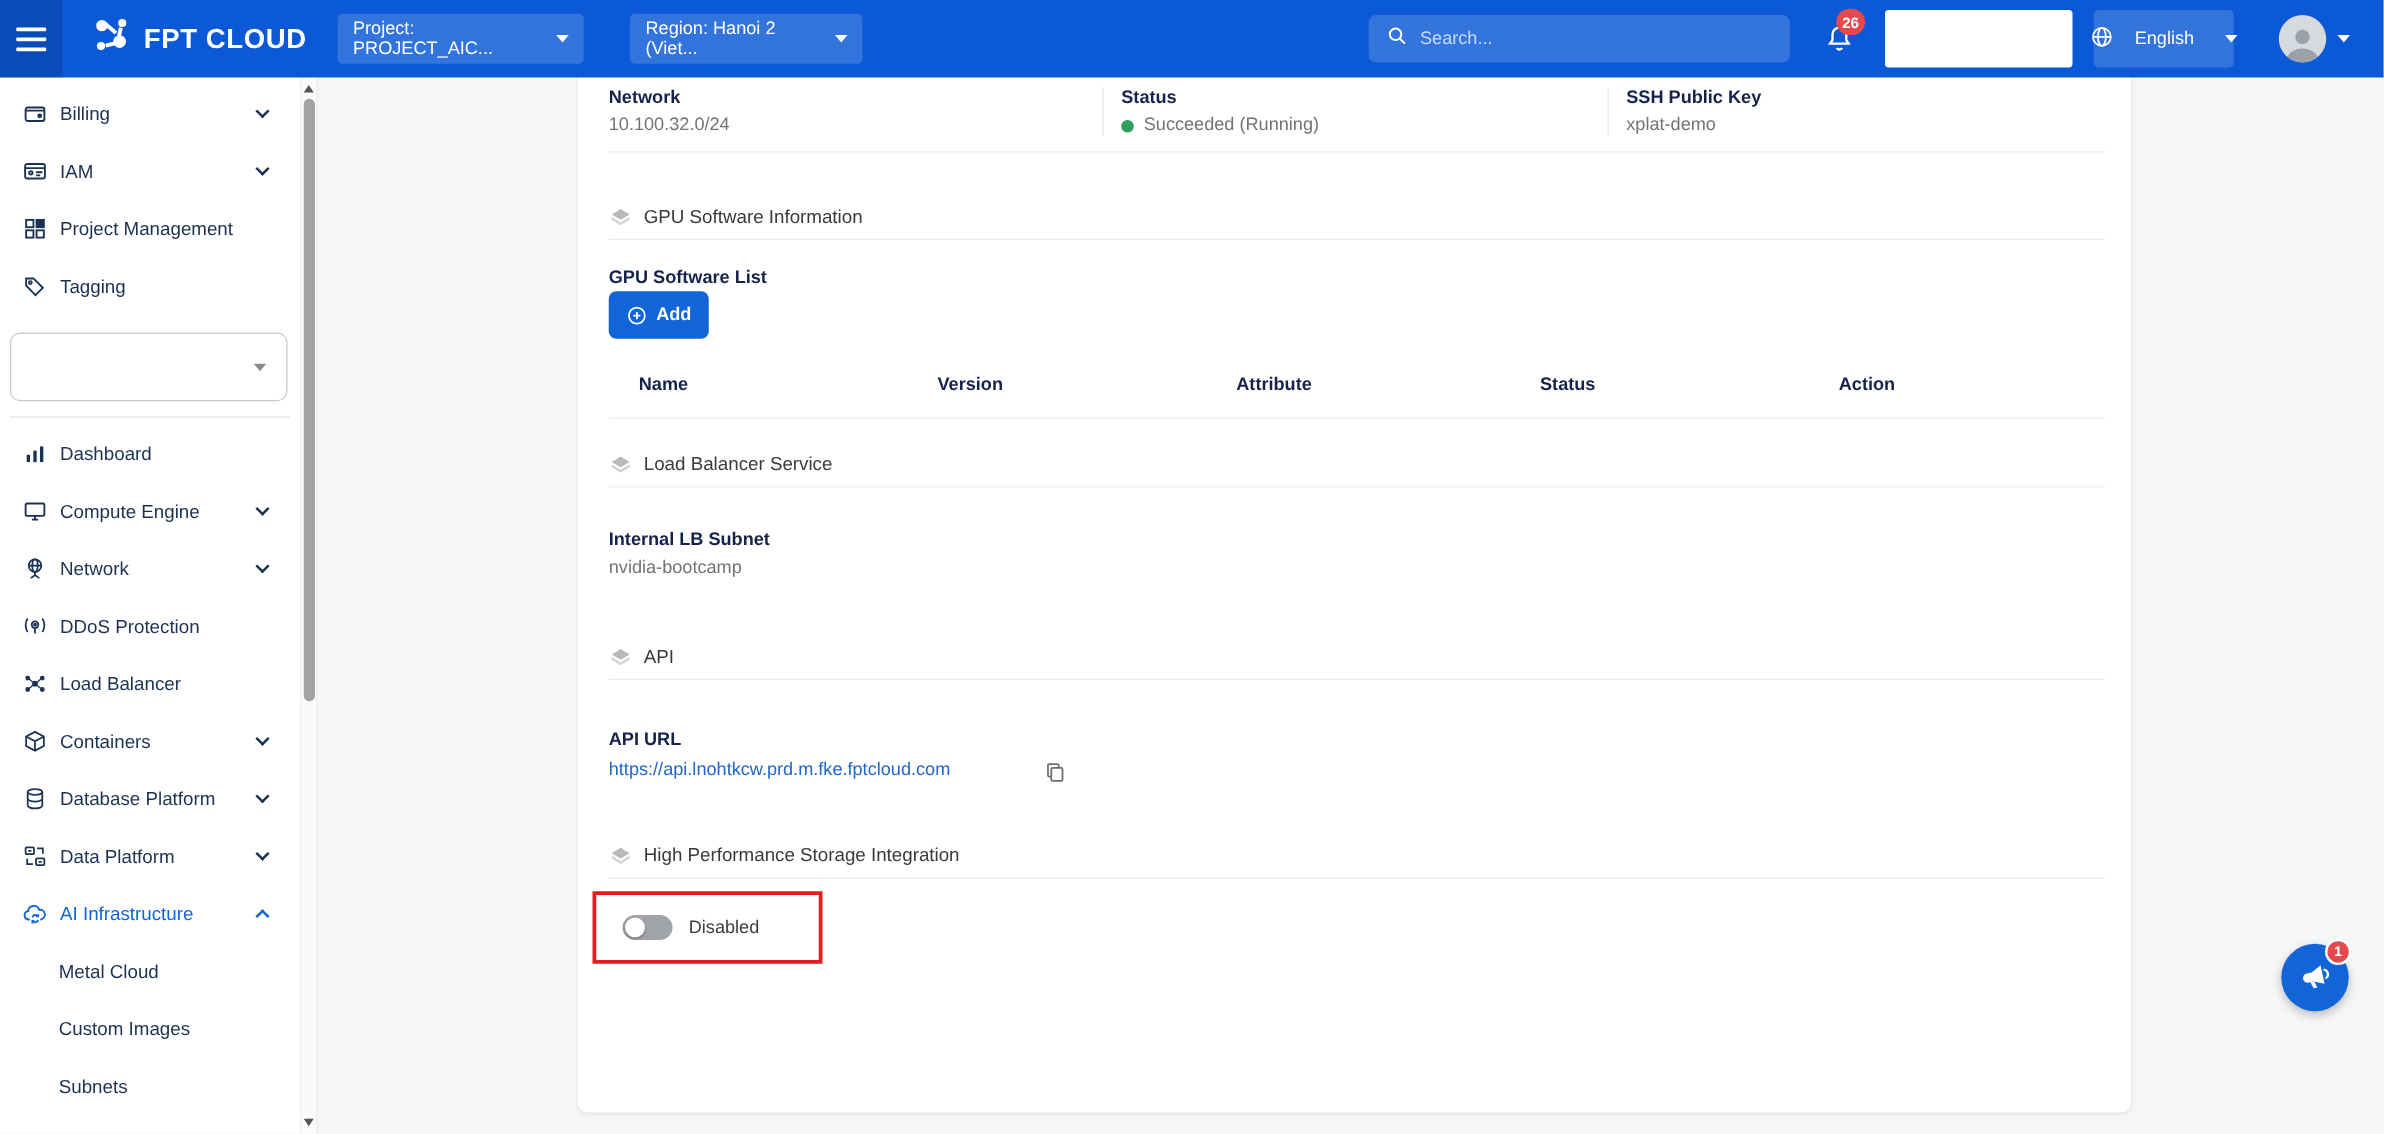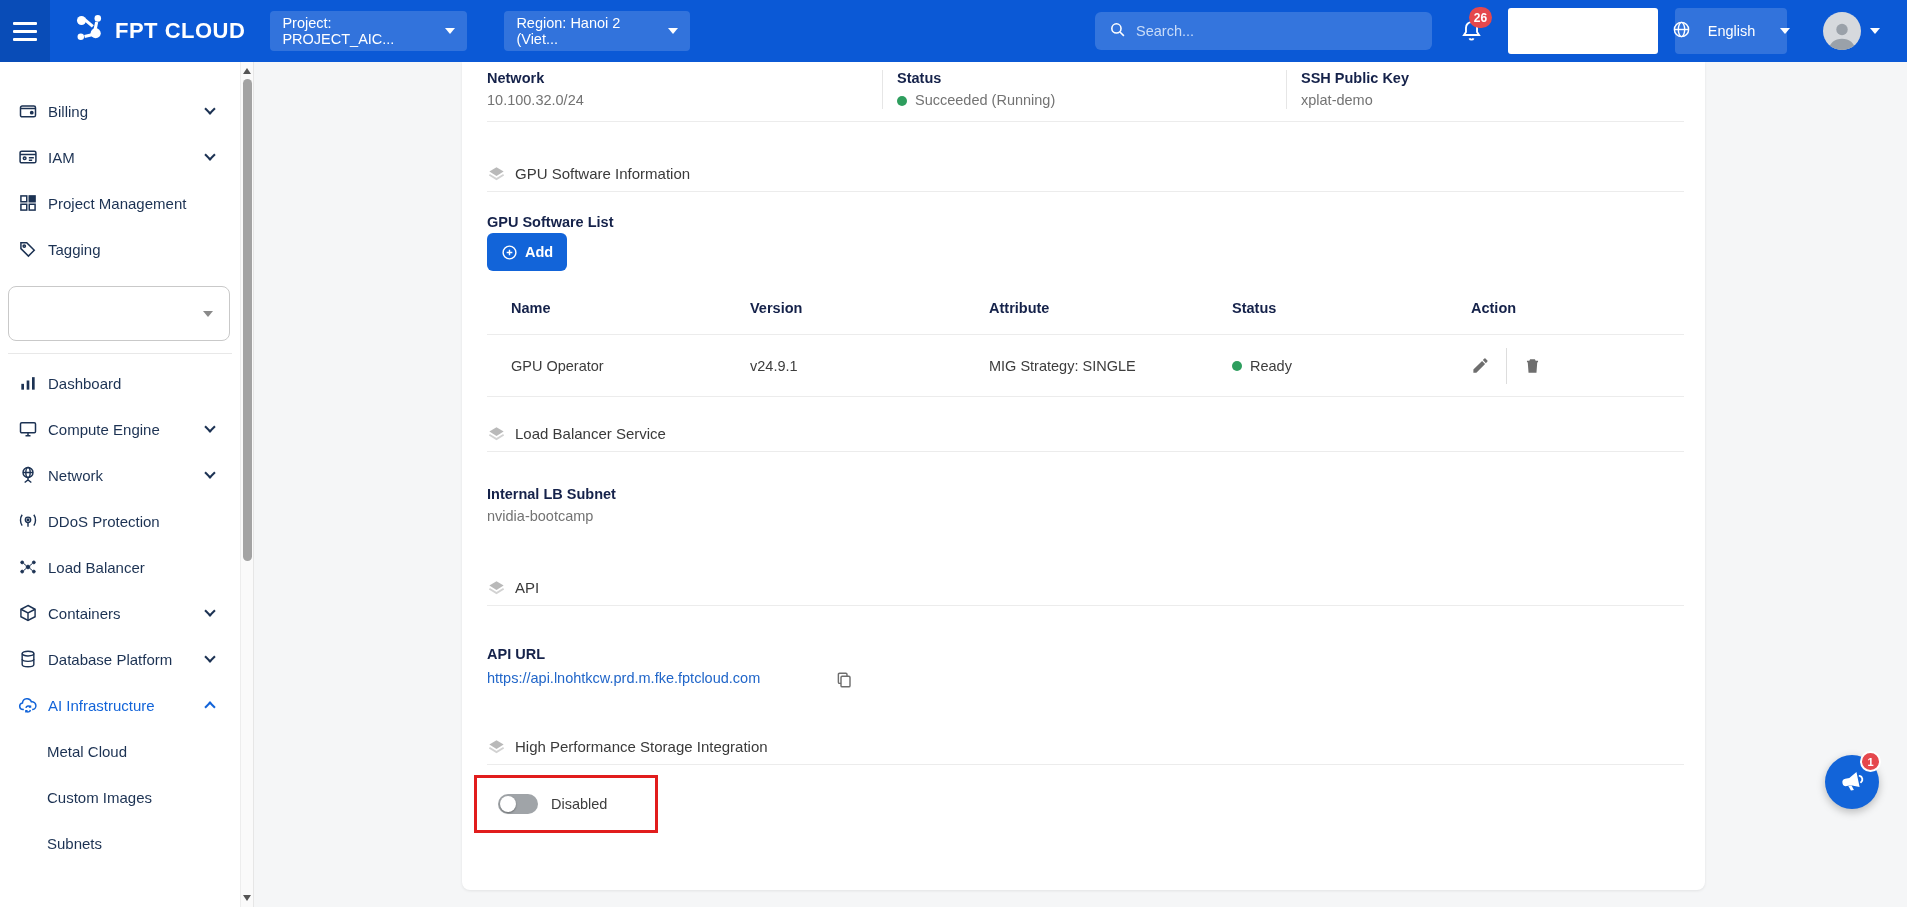--- a/index.html
+++ b/index.html
@@ -36,21 +36,21 @@
   .lang-btn { margin-left:17px; width:112px; height:46px; background:rgba(255,255,255,0.16); border-radius:4px;
               color:#fff; display:flex; align-items:center; justify-content:center; gap:17px; font-size:14.5px; cursor:pointer; }
   .lang-btn .caret { margin-left:8px; }
   .avatar { margin-left:36px; width:38px; height:38px; border-radius:50%; background:#d6d9dd;
             display:flex; align-items:flex-end; justify-content:center; overflow:hidden; cursor:pointer; }
   .avatar-caret { margin-left:9px; margin-right:27px; cursor:pointer; }
 
   
   .sidebar { position:absolute; top:62px; left:0; bottom:0; width:254px; background:#fff;
              border-right:1px solid #e6e6e6; }
-  .side-scroll-area { position:absolute; top:0; left:0; right:13px; bottom:0; overflow:hidden; padding-top:26px; }
+  .side-scroll-area { position:absolute; top:0; left:0; right:13px; bottom:0; overflow:hidden; padding-top:6px; }
   .side-item { height:46px; display:flex; align-items:center; padding:0 26px 0 18px; gap:10px;
                color:#1c3253; font-size:15px; cursor:pointer; }
   .side-item .icon { width:20px; height:20px; flex:0 0 20px; display:flex; }
   .side-item .chev { margin-left:auto; width:8px; height:8px; border-right:2px solid #1c3253;
                      border-bottom:2px solid #1c3253; transform:rotate(45deg); margin-top:-4px; }
   .side-item.active { color:#1264d9; }
   .side-item.active .chev { border-color:#1264d9; transform:rotate(-135deg); margin-top:4px; }
   .side-sub-item { height:46px; display:flex; align-items:center; padding-left:47px; color:#1c3253;
                    font-size:15px; cursor:pointer; }
   .side-select { margin:14px 10px 0 8px; height:55px; border:1px solid #c9c9c9; border-radius:8px;
@@ -315,20 +315,33 @@
         <span class="icon">
           <svg viewBox="0 0 24 24" fill="none" stroke="#1c3253" stroke-width="1.7">
             <ellipse cx="12" cy="5.5" rx="7" ry="2.8"></ellipse>
               <path d="M5 5.5v13c0 1.5 3.1 2.8 7 2.8s7-1.3 7-2.8v-13"></path>
             <path d="M5 12c0 1.5 3.1 2.8 7 2.8s7-1.3 7-2.8"></path>
           </svg>
         </span>
         <span>Database Platform</span>
         <span class="chev"></span>
       </div>
+      <div class="side-item">
+        <span class="icon">
+          <svg viewBox="0 0 24 24" fill="none" stroke="#1c3253" stroke-width="1.7">
+            <rect x="3" y="3.5" width="8" height="6.5" rx="1"></rect>
+              <path d="M5.5 6.8h3"></path>
+            <rect x="13" y="14" width="8" height="6.5" rx="1"></rect>
+              <path d="M15.5 17.3h3"></path>
+            <path d="M14 4.5h5.5v5M10 19.5H4.5v-5"></path>
+          </svg>
+        </span>
+        <span>Data Platform</span>
+        <span class="chev"></span>
+      </div>
       <div class="side-item active">
         <span class="icon">
           <svg viewBox="0 0 24 24" fill="none" stroke="#1264d9" stroke-width="1.8">
             <path d="M7 17.5H6a4 4 0 0 1-.6-7.95 5.5 5.5 0 0 1 10.7-1.3A4.5 4.5 0 0 1 17.5 17.5h-.5"></path>
             <path d="M9.5 15.5a3 3 0 0 1 5.4-1M14.9 18a3 3 0 0 1-5.4 1"></path>
             <path d="M15 12.5v2h-2M9.5 21v-2h2"></path>
           </svg>
         </span>
         <span>AI Infrastructure</span>
         <span class="chev"></span>
@@ -392,42 +405,20 @@
       </button>
 
       <div class="gpu-table">
         <div class="t-row t-head">
           <div>Name</div>
           <div>Version</div>
           <div>Attribute</div>
           <div>Status</div>
           <div>Action</div>
         </div>
-        <div class="t-row t-body">
-          <div>GPU Operator</div>
-          <div>v24.9.1</div>
-          <div>MIG Strategy: SINGLE</div>
-          <div class="status-line">
-            <span class="dot"></span>
-            <span>Ready</span>
-          </div>
-          <div class="action-cell">
-            <button class="icon-btn">
-              <svg width="19" height="19" viewBox="0 0 24 24" fill="#6e6e6e">
-                <path d="M3 17.2V21h3.8L17.8 10 14 6.2ZM20.7 7.1a1 1 0 0 0 0-1.4l-2.4-2.4a1 1 0 0 0-1.4 0L15 5.2 18.8 9Z"></path>
-              </svg>
-            </button>
-            <span class="action-divider"></span>
-            <button class="icon-btn">
-              <svg width="19" height="19" viewBox="0 0 24 24" fill="#6e6e6e">
-                <path d="M6 8h12l-1 13H7ZM9 4h6l1 2h3v2H5V6h3Z"></path>
-              </svg>
-            </button>
-          </div>
-        </div>
       </div>
 
       <div class="section-hdr mt-hdr-lb">
         <span class="layers">
           <svg viewBox="0 0 24 24">
               <path d="M12 4 21 9.5 12 15 3 9.5Z" fill="#b9b9b9"></path>
               <path d="M3 13.5 12 19l9-5.5" fill="none" stroke="#d2d2d2" stroke-width="2.4"></path>
             </svg>
         </span>
         <span>Load Balancer Service</span>

